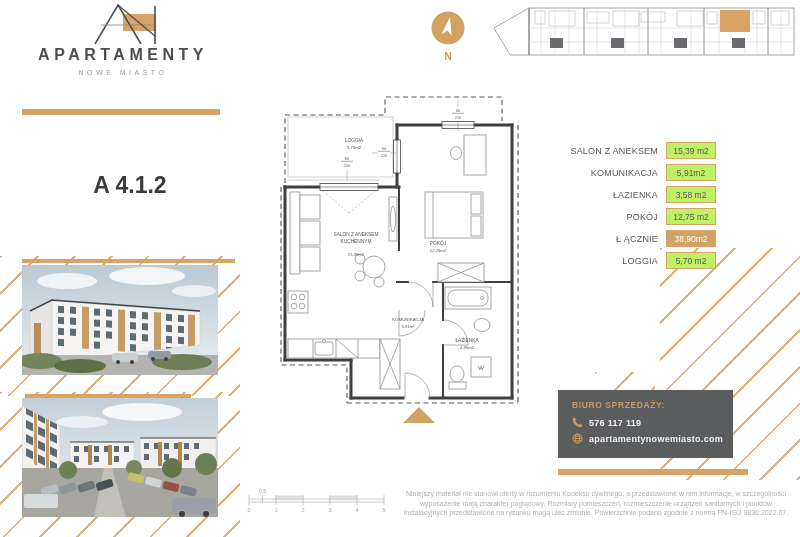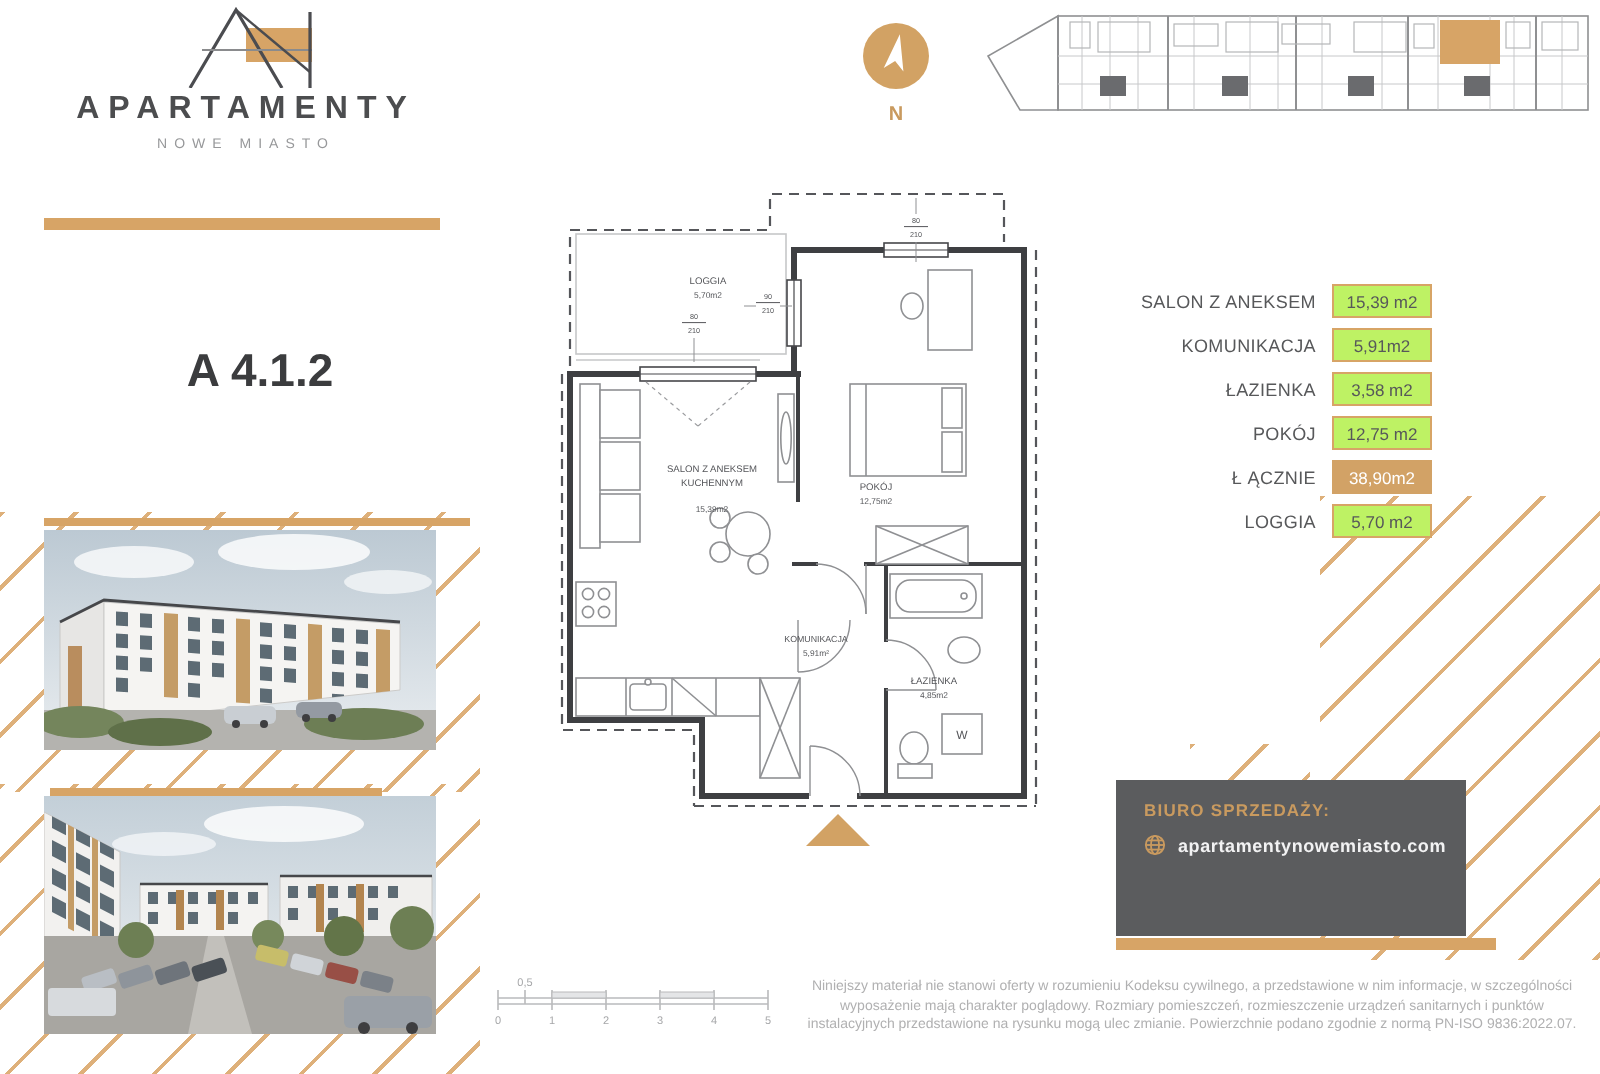--- a/index.html
+++ b/index.html
@@ -27,21 +27,21 @@
   .photo{position:absolute;z-index:1;overflow:hidden;background:#cfd8de}
   .photo-bar{position:absolute;height:4px;background:#D7A466;z-index:1}
   
   .arow{position:absolute;left:545px;width:173px;height:17px;display:flex;align-items:center;z-index:2}
   .arow .lbl{flex:0 0 113px;text-align:right;font-size:9px;color:#57585a;
       letter-spacing:.2px;margin-right:8px;font-weight:400}
   .arow .val{flex:0 0 50px;height:17px;border:1px solid #D7A466;display:flex;
       align-items:center;justify-content:center;font-size:8.5px;color:#57585a;background:#bef264;box-sizing:border-box}
   .arow.hl .val{background:#D2A266;color:#fff;border-color:#D2A266}
   
-  .sales{position:absolute;left:558px;top:390px;width:175px;height:78px;background:#5B5C5E;
+  .sales{position:absolute;left:558px;top:390px;width:175px;height:68px;background:#5B5C5E;
       z-index:2;padding:10px 0 0 14px;box-sizing:border-box}
   .sales .head{font-size:8.5px;font-weight:700;letter-spacing:.6px;color:#C99A5F;margin-bottom:7px}
   .sales .item{display:flex;align-items:center;gap:6px;margin-bottom:5px}
   .sales .item svg{flex:0 0 auto}
   .sales .addr{font-size:8.5px;color:#d4d4d6}
   .sales .strong{font-size:9px;font-weight:700;color:#f2f2f3;letter-spacing:.3px}
   .gold-bar-bottom{position:absolute;left:558px;top:469px;width:190px;height:6px;background:#D7A466;z-index:2}
   
   .disc{position:absolute;left:400px;top:489px;width:392px;text-align:center;
       font-size:7px;line-height:9.5px;color:#b0b0b1}
@@ -451,20 +451,26 @@
   <div class="arow" style="top:252px">
     <div class="lbl">LOGGIA</div>
     <div class="val">5,70 m2</div>
   </div>
 
   <div class="stripes" style="left:660px;top:248px;width:140px;height:232px"></div>
   <div class="stripes" style="left:595px;top:372px;width:60px;height:20px"></div>
   <div class="sales">
     <div class="head">BIURO SPRZEDAŻY:</div>
     <div class="item">
+      <svg width="11" height="11" viewBox="0 0 12 12">
+        <path d="M2.6,0.6 L4.8,2.8 L3.8,4.6 C4.5,6.2 5.8,7.5 7.4,8.2 L9.2,7.2 L11.4,9.4 C10.8,10.9 9.4,11.8 7.9,11.3 C4.7,10.2 1.8,7.3 0.7,4.1 C0.2,2.6 1.1,1.2 2.6,0.6 Z" fill="#C99A5F"></path>
+      </svg>
+      <span class="strong">576 117 119</span>
+    </div>
+    <div class="item">
       <svg width="11" height="11" viewBox="-6 -6 12 12">
         <g fill="none" stroke="#C99A5F" stroke-width="1">
           <circle cx="0" cy="0" r="5"></circle>
           <ellipse cx="0" cy="0" rx="2.2" ry="5"></ellipse>
           <line x1="-5" y1="0" x2="5" y2="0"></line>
           <line x1="-4.3" y1="-2.5" x2="4.3" y2="-2.5"></line>
           <line x1="-4.3" y1="2.5" x2="4.3" y2="2.5"></line>
         </g>
       </svg>
       <span class="strong">apartamentynowemiasto.com</span>

